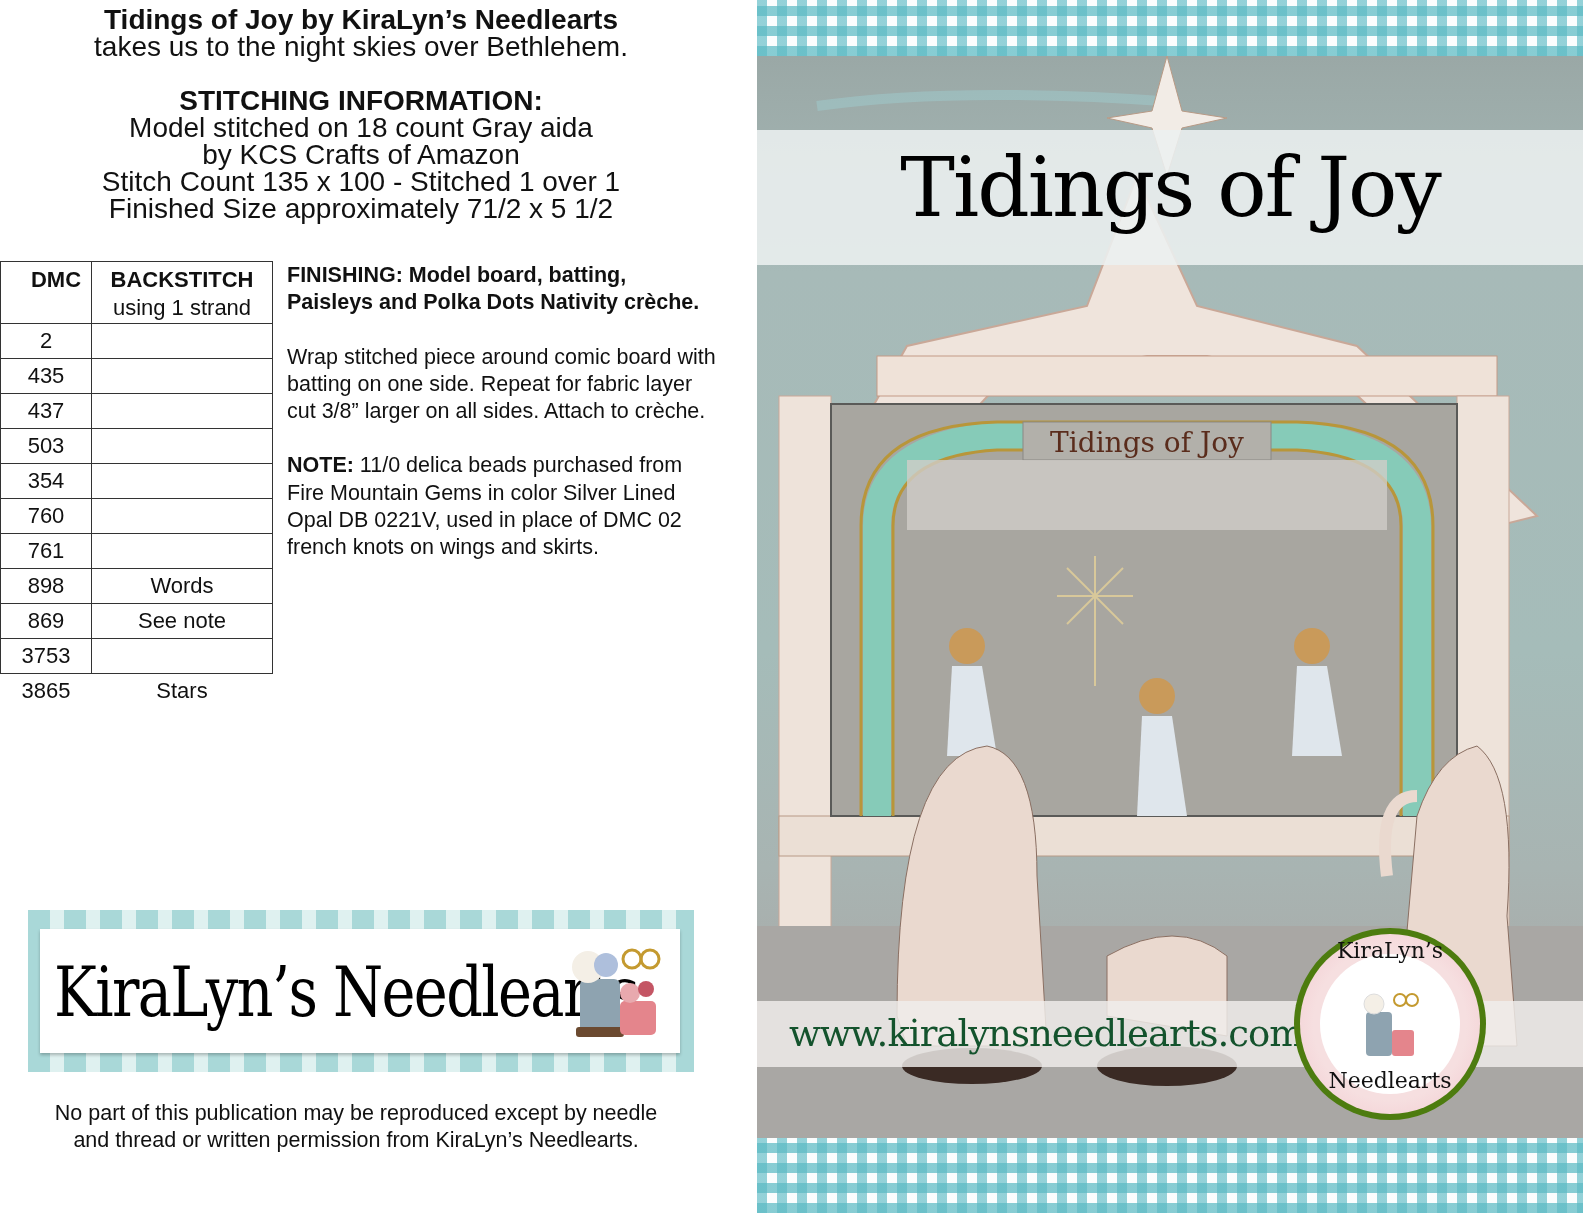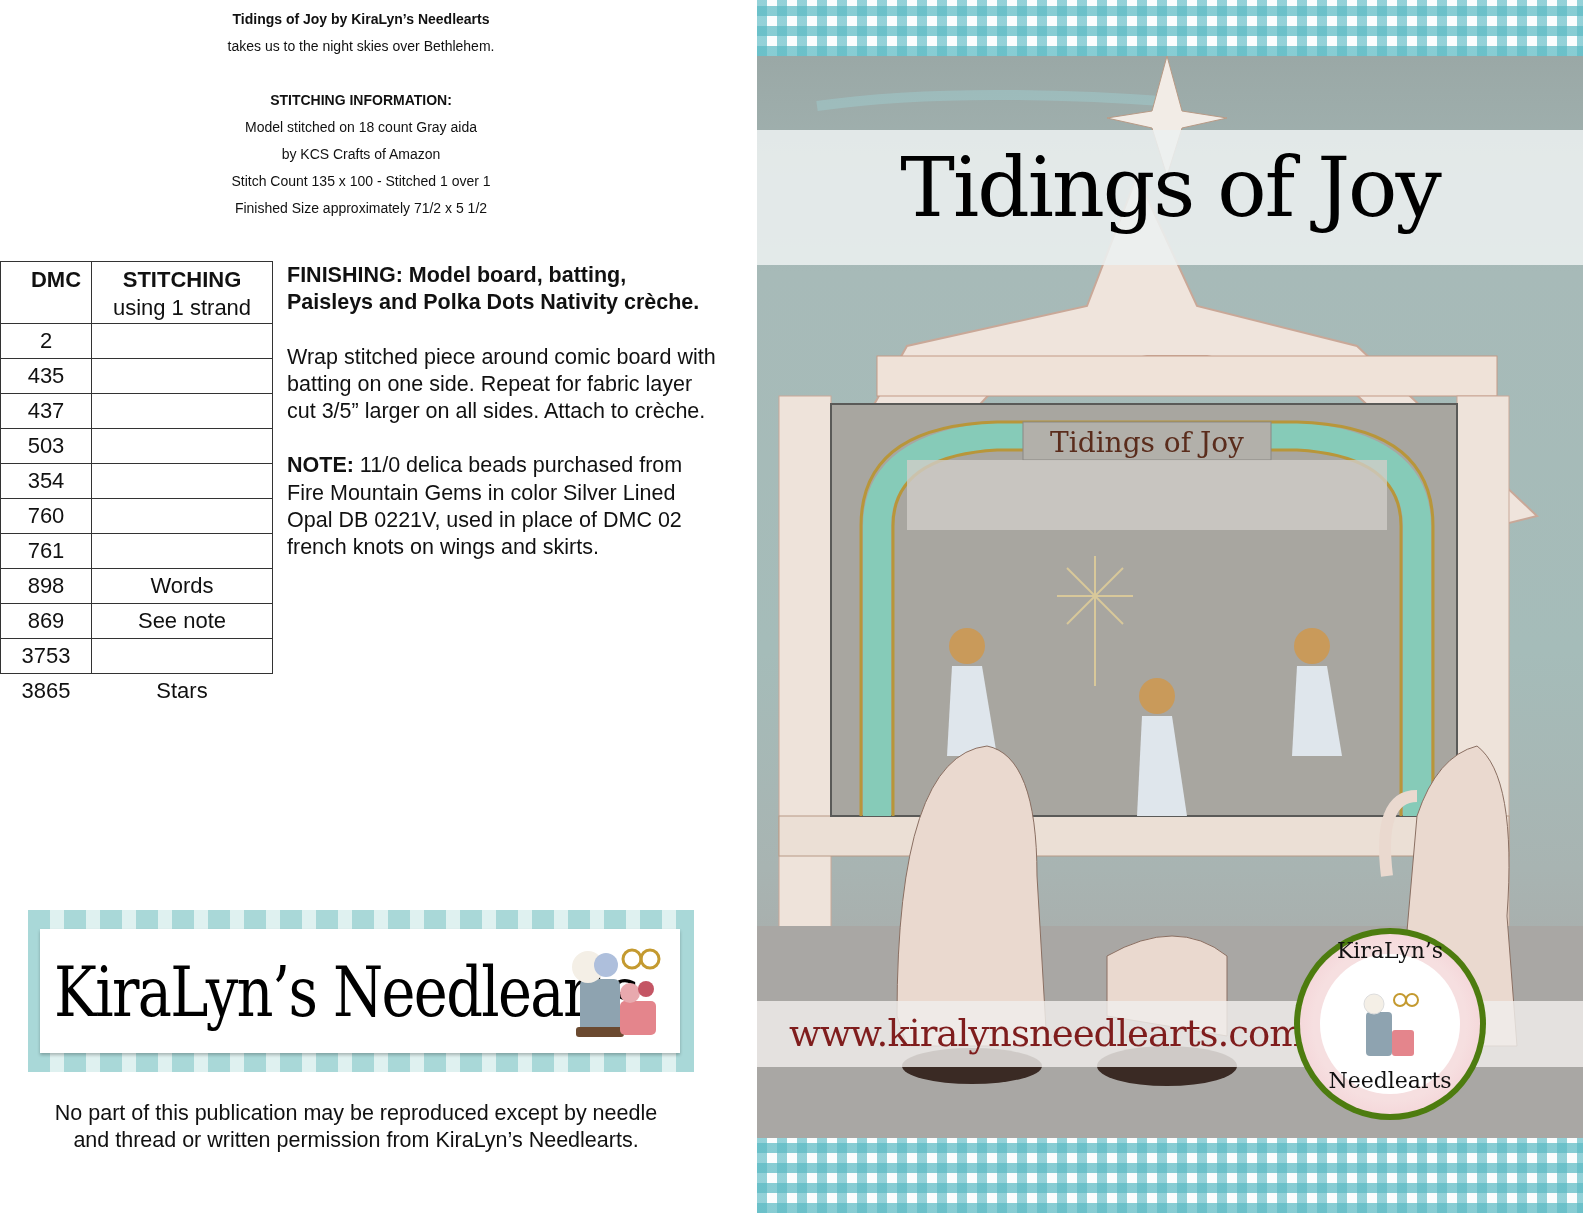--- a/index.html
+++ b/index.html
@@ -1,21 +1,21 @@
 <!DOCTYPE html>
 <html><head>
 <meta charset="utf-8">
 <style>
   * { box-sizing: border-box; margin: 0; padding: 0; }
   html, body { width: 1583px; height: 1213px; overflow: hidden; background: #ffffff; }
   body { position: relative; font-family: "Liberation Sans", sans-serif; color: #111; }
 
   
   .left { position: absolute; left: 0; top: 0; width: 757px; height: 1213px; background: #fff; }
-  .intro { position: absolute; left: 0; top: 6px; width: 722px; text-align: center; font-size: 14px; line-height: 27px; }
+  .intro { position: absolute; left: 0; top: 6px; width: 722px; text-align: center; font-size: 28px; line-height: 27px; }
   .intro .b { font-weight: bold; }
   .intro .gap { height: 27px; }
 
   table.dmc { position: absolute; left: 0; top: 261px; border-collapse: collapse; font-size: 22px; }
   table.dmc td, table.dmc th { border: 1.5px solid #333; text-align: center; height: 35px; padding: 0; }
   table.dmc th { font-weight: bold; vertical-align: top; padding-top: 4px; height: 62px; line-height: 28px; }
   table.dmc th .sub { font-weight: normal; display: block; }
   table.dmc .c1 { width: 91px; padding-left: 20px; }
   table.dmc .c2 { width: 181px; }
   table.dmc tr.noborder td { border: none; }
@@ -48,21 +48,21 @@
   .photo { position: absolute; left: 0; top: 56px; width: 826px; height: 1082px;
     background: linear-gradient(180deg, #9aa8a6 0%, #a7bab8 20%, #a5bcb9 55%, #a8b4b2 75%, #a9a9a7 90%, #b0aeab 100%); }
 
   .title-band { position: absolute; left: 0; top: 130px; width: 826px; height: 135px; background: rgba(236,240,240,0.88); }
   .cover-title { position: absolute; left: 0; top: 140px; width: 826px; text-align: center;
     font-family: "DejaVu Serif", serif; font-size: 82px; color: #000; letter-spacing: -2px; }
 
   .creche { position: absolute; left: 0; top: 56px; width: 826px; height: 1082px; }
 
   .url-band { position: absolute; left: 0; top: 1001px; width: 826px; height: 66px; background: rgba(240,238,236,0.82); }
-  .url { position: absolute; left: 32px; top: 1012px; font-family: "DejaVu Serif", serif; font-size: 37px; color: #7f1d1d; letter-spacing: -1px; }
+  .url { position: absolute; left: 32px; top: 1012px; font-family: "DejaVu Serif", serif; font-size: 37px; color: #14532d; letter-spacing: -1px; }
 
   .badge { position: absolute; left: 1294px; top: 928px; width: 192px; height: 192px; border-radius: 50%;
     background: #4d7c0f; }
   .badge-ring { position: absolute; left: 6px; top: 6px; width: 180px; height: 180px; border-radius: 50%;
     background: radial-gradient(circle, #f6dfe0 0 60%, #f1c6cc 100%); }
   .badge-inner { position: absolute; left: 20px; top: 20px; width: 140px; height: 140px; border-radius: 50%; background: #fff; }
   .badge-text1 { position: absolute; left: 0; top: 10px; width: 192px; text-align: center; font-family: "DejaVu Serif", serif; font-size: 22px; }
   .badge-text2 { position: absolute; left: 0; top: 140px; width: 192px; text-align: center; font-family: "DejaVu Serif", serif; font-size: 22px; }
 </style>
 </head>
@@ -79,21 +79,21 @@
     <div>by KCS Crafts of Amazon</div>
     <div>Stitch Count 135 x 100 - Stitched 1 over 1</div>
     <div>Finished Size approximately 71/2 x 5 1/2</div>
   </div>
 
   <table class="dmc">
     <tbody>
         <tr>
       <th class="c1">DMC</th>
       <th class="c2">
-        <span>STITCHING</span>
+        <span>BACKSTITCH</span>
         <span class="sub">using 1 strand</span>
       </th>
     </tr>
     <tr>
           <td>2</td>
           <td></td>
         </tr>
     <tr>
           <td>435</td>
           <td></td>
@@ -132,21 +132,21 @@
         </tr>
     <tr class="noborder">
           <td>3865</td>
           <td>Stars</td>
         </tr>
   </tbody>
     </table>
 
   <div class="notes">
     <p class="b">FINISHING: Model board, batting, Paisleys and Polka Dots Nativity crèche.</p>
-    <p>Wrap stitched piece around comic board with batting on one side. Repeat for fabric layer cut 3/5” larger on all sides. Attach to crèche.</p>
+    <p>Wrap stitched piece around comic board with batting on one side. Repeat for fabric layer cut 3/8” larger on all sides. Attach to crèche.</p>
     <p><span class="b">NOTE:</span><span> 11/0 delica beads purchased from Fire Mountain Gems in color Silver Lined Opal DB 0221V, used in place of DMC 02 french knots on wings and skirts.</span></p>
   </div>
 
   <div class="banner">
     <div class="banner-inner">
       <div class="banner-title">KiraLyn’s Needlearts</div>
       <svg class="spool" viewBox="0 0 104 104">
         <rect x="18" y="40" width="40" height="54" rx="6" fill="#8ea3b0"></rect>
         <rect x="14" y="88" width="48" height="10" rx="3" fill="#6b4a30"></rect>
         <circle cx="26" cy="28" r="16" fill="#f4efe6"></circle>

